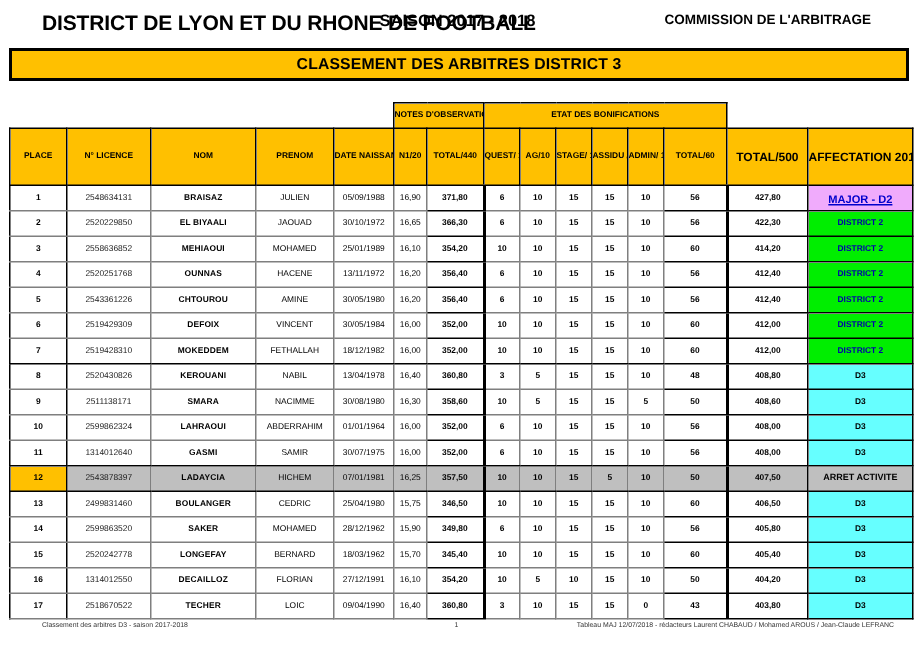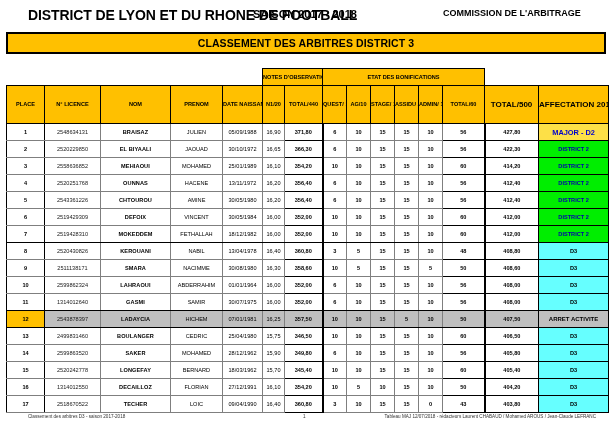--- a/index.html
+++ b/index.html
@@ -148,21 +148,21 @@
     font-weight: bold;
     font-size: 8.6px;
     border: 1.5px solid #000 !important;
     border-left: 2.2px solid #000 !important;
   }
   td.aff {
     font-weight: bold;
     font-size: 5.8px;
     border: 1.5px solid #000 !important;
   }
-  td.aff.major { background: #fde047; color: #0000CC; font-size: 7.4px; }
+  td.aff.major { background: #f0abfc; color: #0000CC; font-size: 7.4px; text-decoration: underline; }
   td.aff.d2 { background: #00EE00; color: #0000AA; }
   td.aff.d3 { background: #66FFFF; color: #000; }
   td.aff.arret { background: #BFBFBF; color: #000; font-size: 6px; }
 
   tr.greyrow td { background: #BFBFBF !important; }
   tr.greyrow td.place { background: #FFC000 !important; }
 
   
   tr.sepbelow td { border-bottom: 1.8px solid #000 !important; }
 

